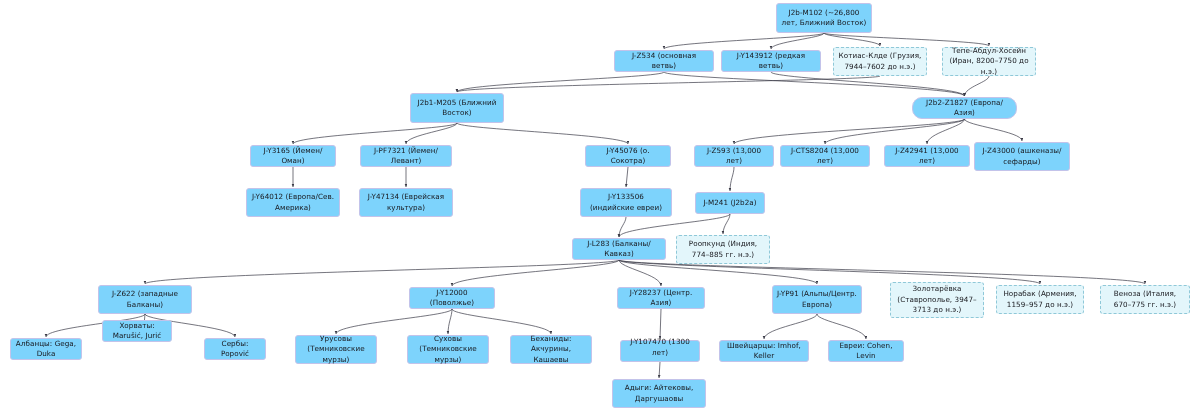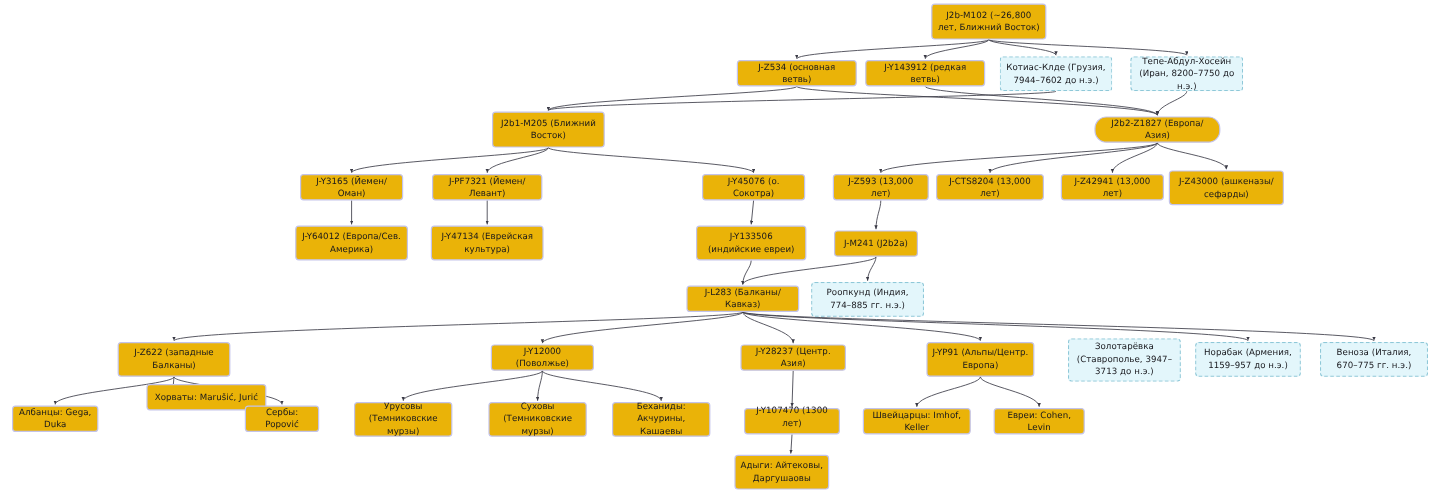--- a/index.html
+++ b/index.html
@@ -35,21 +35,21 @@
     text-align: center;
     border-radius: 3px;
     padding: 3px 4px;
     font-size: 7.2px;
     line-height: 1.45;
     letter-spacing: 0.05px;
     color: #17171c;
     z-index: 2;
   }
   .node.solid {
-    background: #eab308;
+    background: #7dd3fc;
     border: 1px solid #c3c3ea;
   }
   .node.dashed {
     background: #e3f6fb;
     border: 1px dashed #8fc8d8;
   }
   .node span {
     display: block;
     width: 100%;
   }
@@ -184,21 +184,21 @@
       </div>
       <div class="node dashed" style="left: 996px; top: 285px; width: 88px; height: 29px;">
         <span>Норабак (Армения, 1159–957 до н.э.)</span>
       </div>
       <div class="node dashed" style="left: 1100px; top: 285px; width: 90px; height: 29px;">
         <span>Веноза (Италия, 670–775 гг. н.э.)</span>
       </div>
       <div class="node solid" style="left: 10px; top: 338px; width: 72px; height: 22px;">
         <span>Албанцы: Gega, Duka</span>
       </div>
-      <div class="node solid" style="left: 102px; top: 320px; width: 100px; height: 22px; margin-left: 20px;">
+      <div class="node solid" style="left: 102px; top: 320px; width: 70px; height: 22px;">
         <span>Хорваты: Marušić, Jurić</span>
       </div>
       <div class="node solid" style="left: 204px; top: 338px; width: 62px; height: 22px;">
         <span>Сербы: Popović</span>
       </div>
       <div class="node solid" style="left: 295px; top: 335px; width: 82px; height: 29px;">
         <span>Урусовы (Темниковские мурзы)</span>
       </div>
       <div class="node solid" style="left: 407px; top: 335px; width: 82px; height: 29px;">
         <span>Суховы (Темниковские мурзы)</span>
@@ -208,17 +208,17 @@
       </div>
       <div class="node solid" style="left: 620px; top: 340px; width: 80px; height: 22px; align-items: flex-end;">
         <span>J-Y107470 (1300 лет)</span>
       </div>
       <div class="node solid" style="left: 719px; top: 340px; width: 90px; height: 22px;">
         <span>Швейцарцы: Imhof, Keller</span>
       </div>
       <div class="node solid" style="left: 828px; top: 340px; width: 76px; height: 22px;">
         <span>Евреи: Cohen, Levin</span>
       </div>
-      <div class="node solid" style="left: 612px; top: 379px; width: 79px; height: 29px;">
+      <div class="node solid" style="left: 612px; top: 379px; width: 94px; height: 29px;">
         <span>Адыги: Айтековы, Даргушаовы</span>
       </div>
     </div>
 </div>
 
 </body></html>

